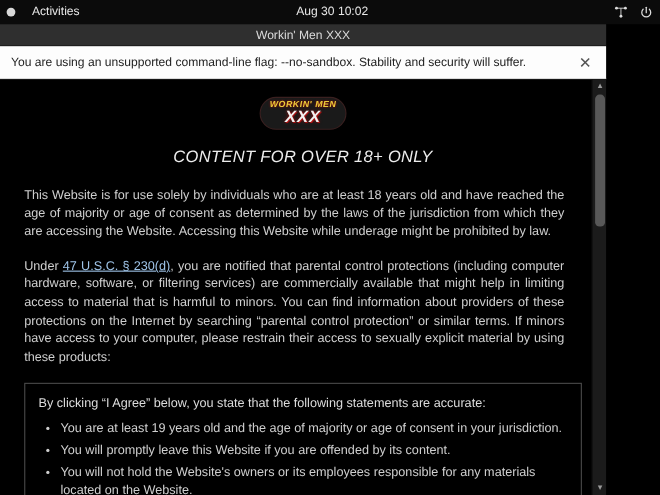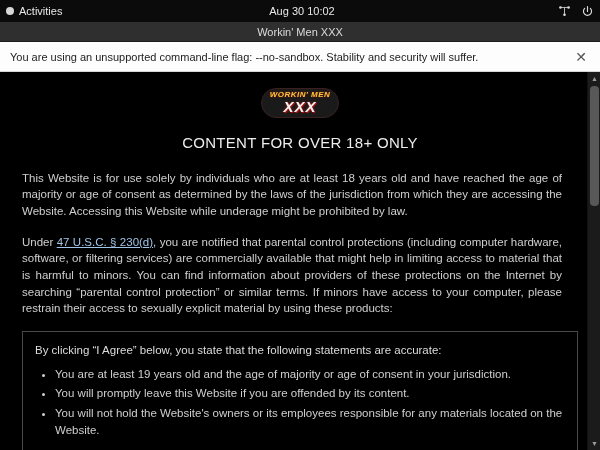--- a/index.html
+++ b/index.html
@@ -16,21 +16,21 @@
     height: 22px;
     background: #0b0b0b;
     color: #e8e8e8;
     display: flex;
     align-items: center;
     font-size: 11px;
     padding: 0 6px;
     position: relative;
   }
   .topbar-left { display: flex; align-items: center; gap: 12px; }
-  .tb-item { display: flex; align-items: center; gap: 5px; cursor: default; }
+  .tb-item { display: flex; align-items: center; gap: 15px; cursor: default; }
   .dot {
     width: 8px; height: 8px; border-radius: 50%;
     background: #d8d8d8; display: inline-block;
   }
   .chrome-dot {
     width: 10px; height: 10px; border-radius: 50%;
     background: linear-gradient(135deg,#e8453c 0 33%,#fcc000 33% 66%,#2aa84f 66% 100%);
     display: inline-block; position: relative;
   }
   .chrome-dot::after {
@@ -41,21 +41,21 @@
     position: absolute; left: 4px; right: 0; text-align: center;
     font-size: 11px; pointer-events: none;
   }
   .topbar-right {
     margin-left: auto; display: flex; align-items: center; gap: 10px;
     position: relative; z-index: 2;
   }
   .sysicon { width: 13px; height: 13px; display: block; }
 
   
-  .window { width: 600px; height: 428px; background: #2b2b2b; }
+  .window { width: 551px; height: 428px; background: #2b2b2b; }
 
   .titlebar {
     height: 20px; background: #2f2f2f; color: #dcdcdc;
     font-size: 11px; display: flex; align-items: center; justify-content: center;
     border-bottom: 1px solid #1d1d1d;
   }
 
   
   .infobar {
     height: 30px; background: #fdfdfd; color: #222;
@@ -99,21 +99,21 @@
     text-shadow: 0 0 2px #b00;
   }
   .logo-bottom {
     font-size: 15px; font-weight: bold; color: #f2f2f2;
     letter-spacing: 1px; font-style: italic;
     text-shadow: 1px 1px 0 #a81010, 0 0 3px #a81010;
   }
 
   .headline {
     text-align: center; color: #ededed; font-size: 15px;
-    letter-spacing: .3px; margin: 0 0 16px 0; font-weight: normal;
+    letter-spacing: .3px; margin: 0 0 16px 0; font-weight: normal; font-style: italic;
   }
 
   p.para { margin: 0 16px 14px 0; text-align: justify; color: #cfcfcf; }
 
   a.lnk { color: #9fc4e8; text-decoration: underline; cursor: pointer; }
 
   .agreebox {
     border: 1px solid #4a4a4a;
     padding: 10px 12px 12px 12px;
     margin-top: 4px;

